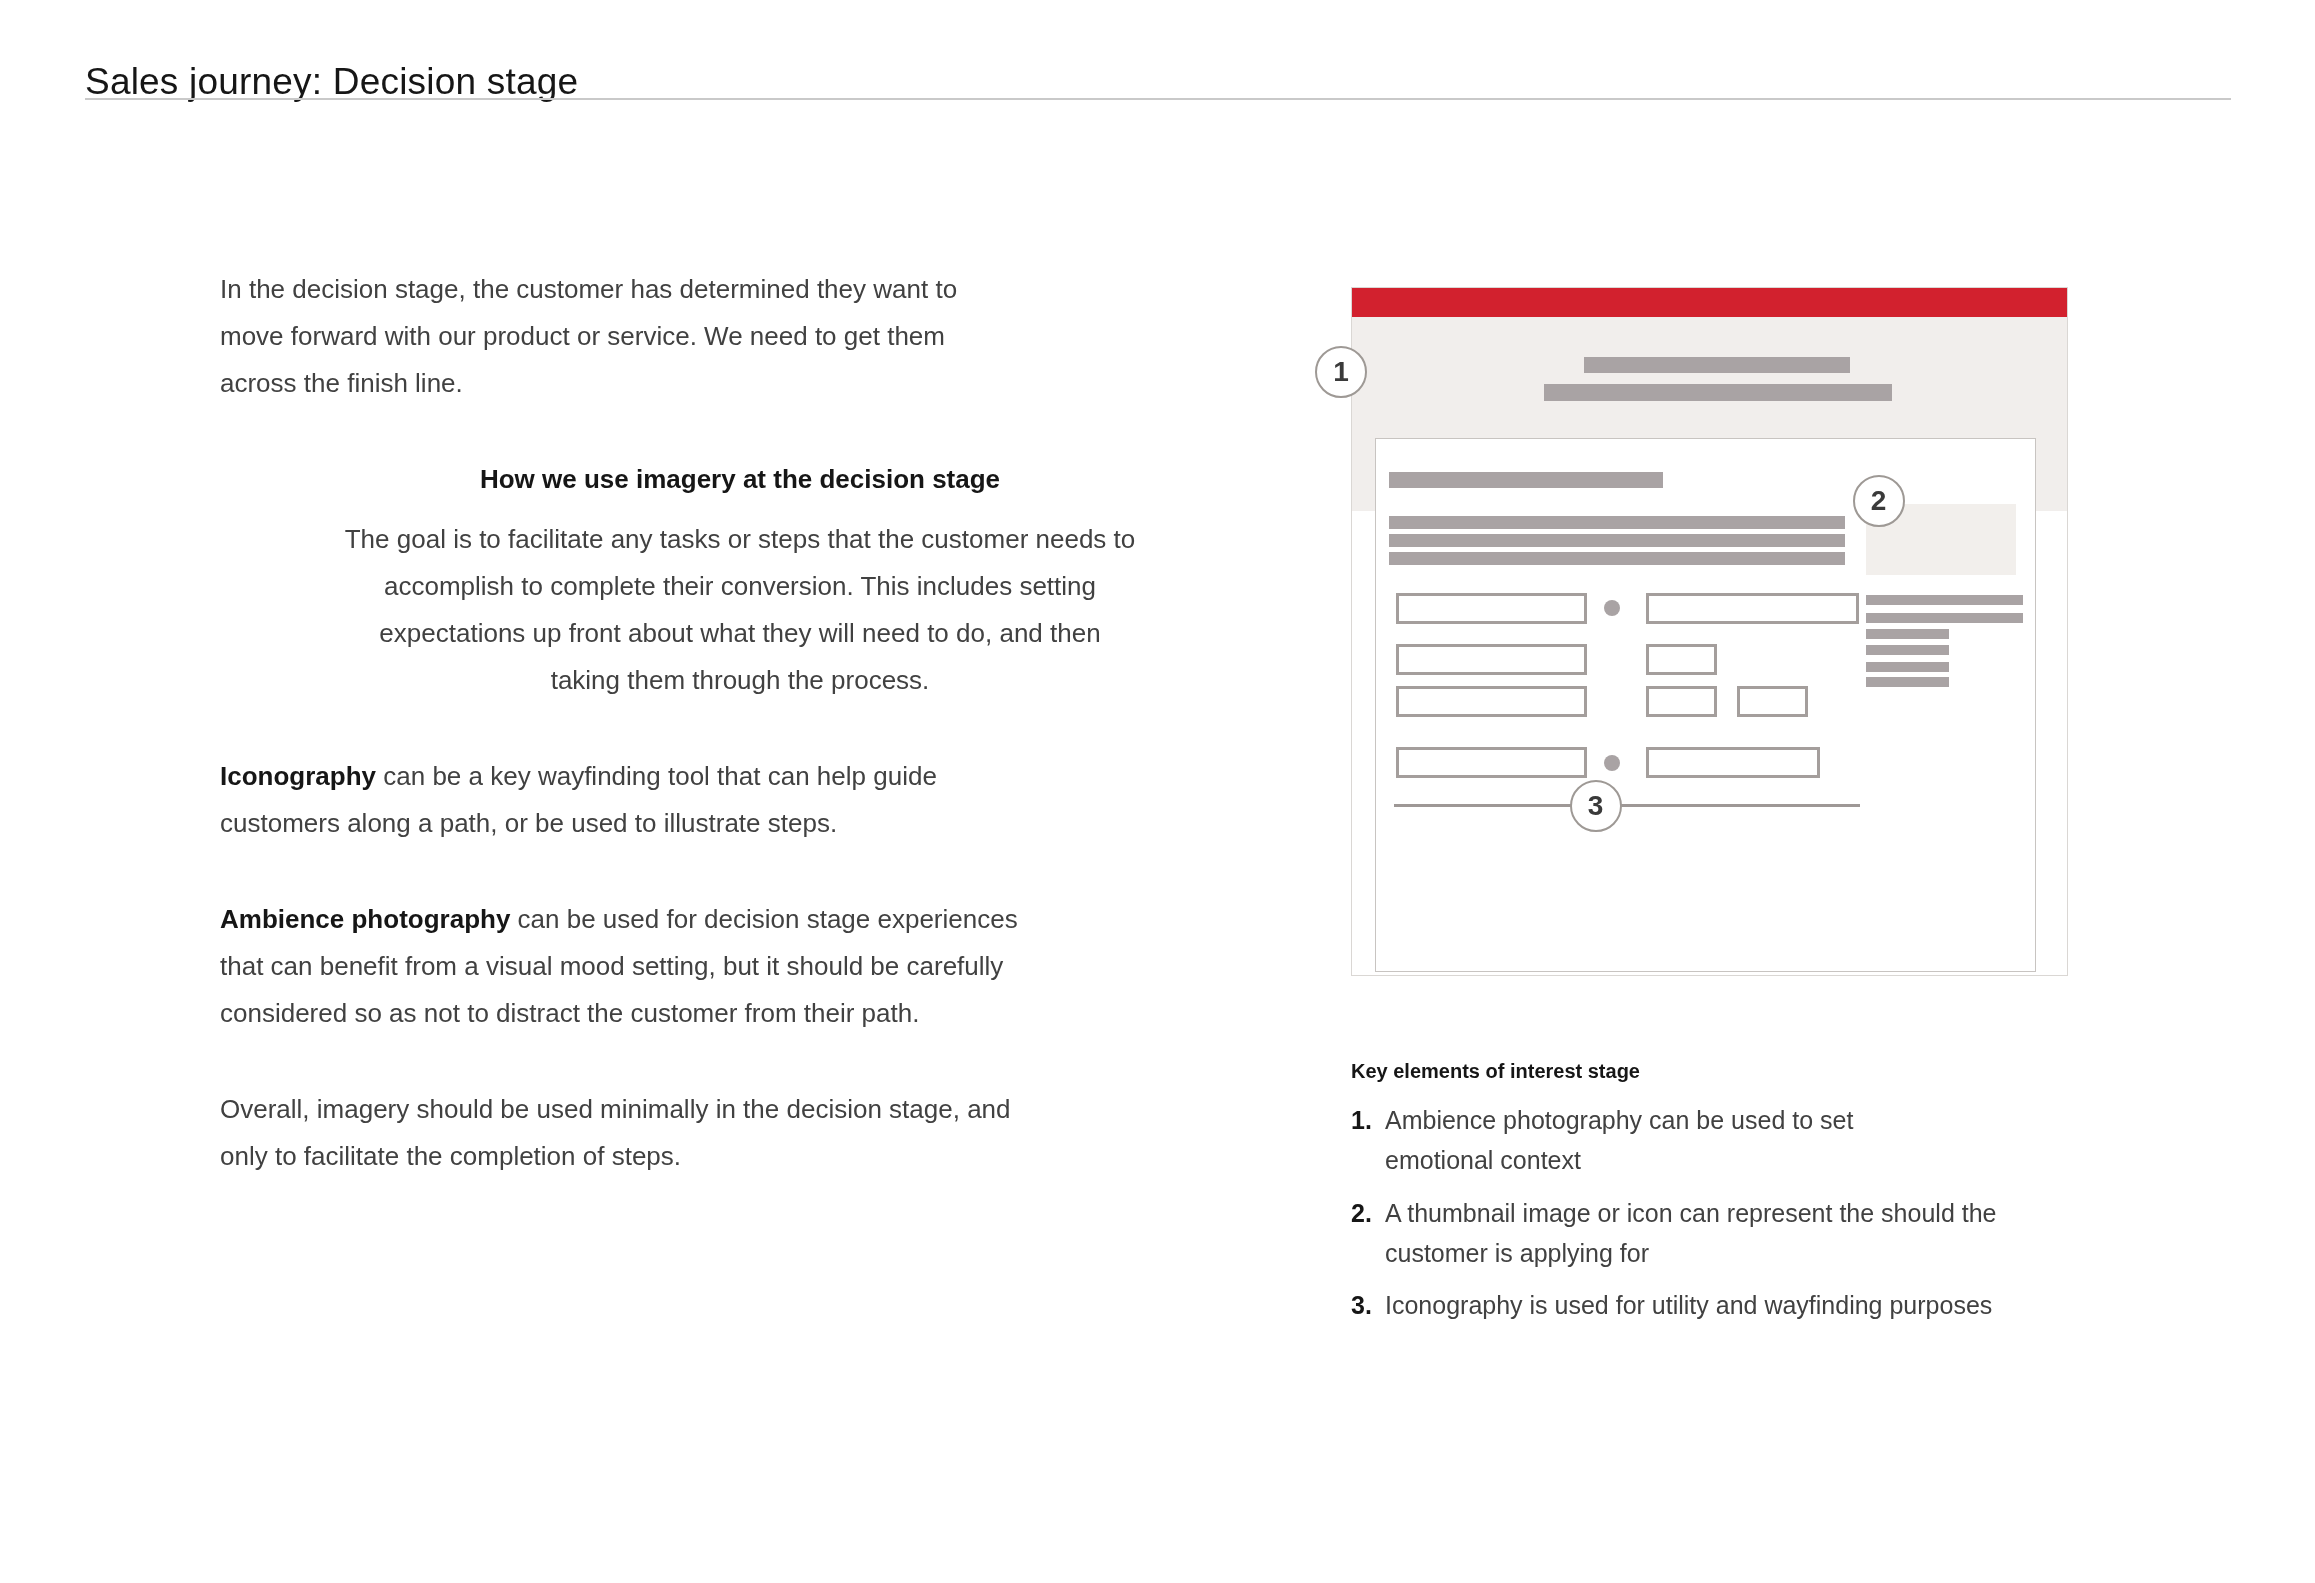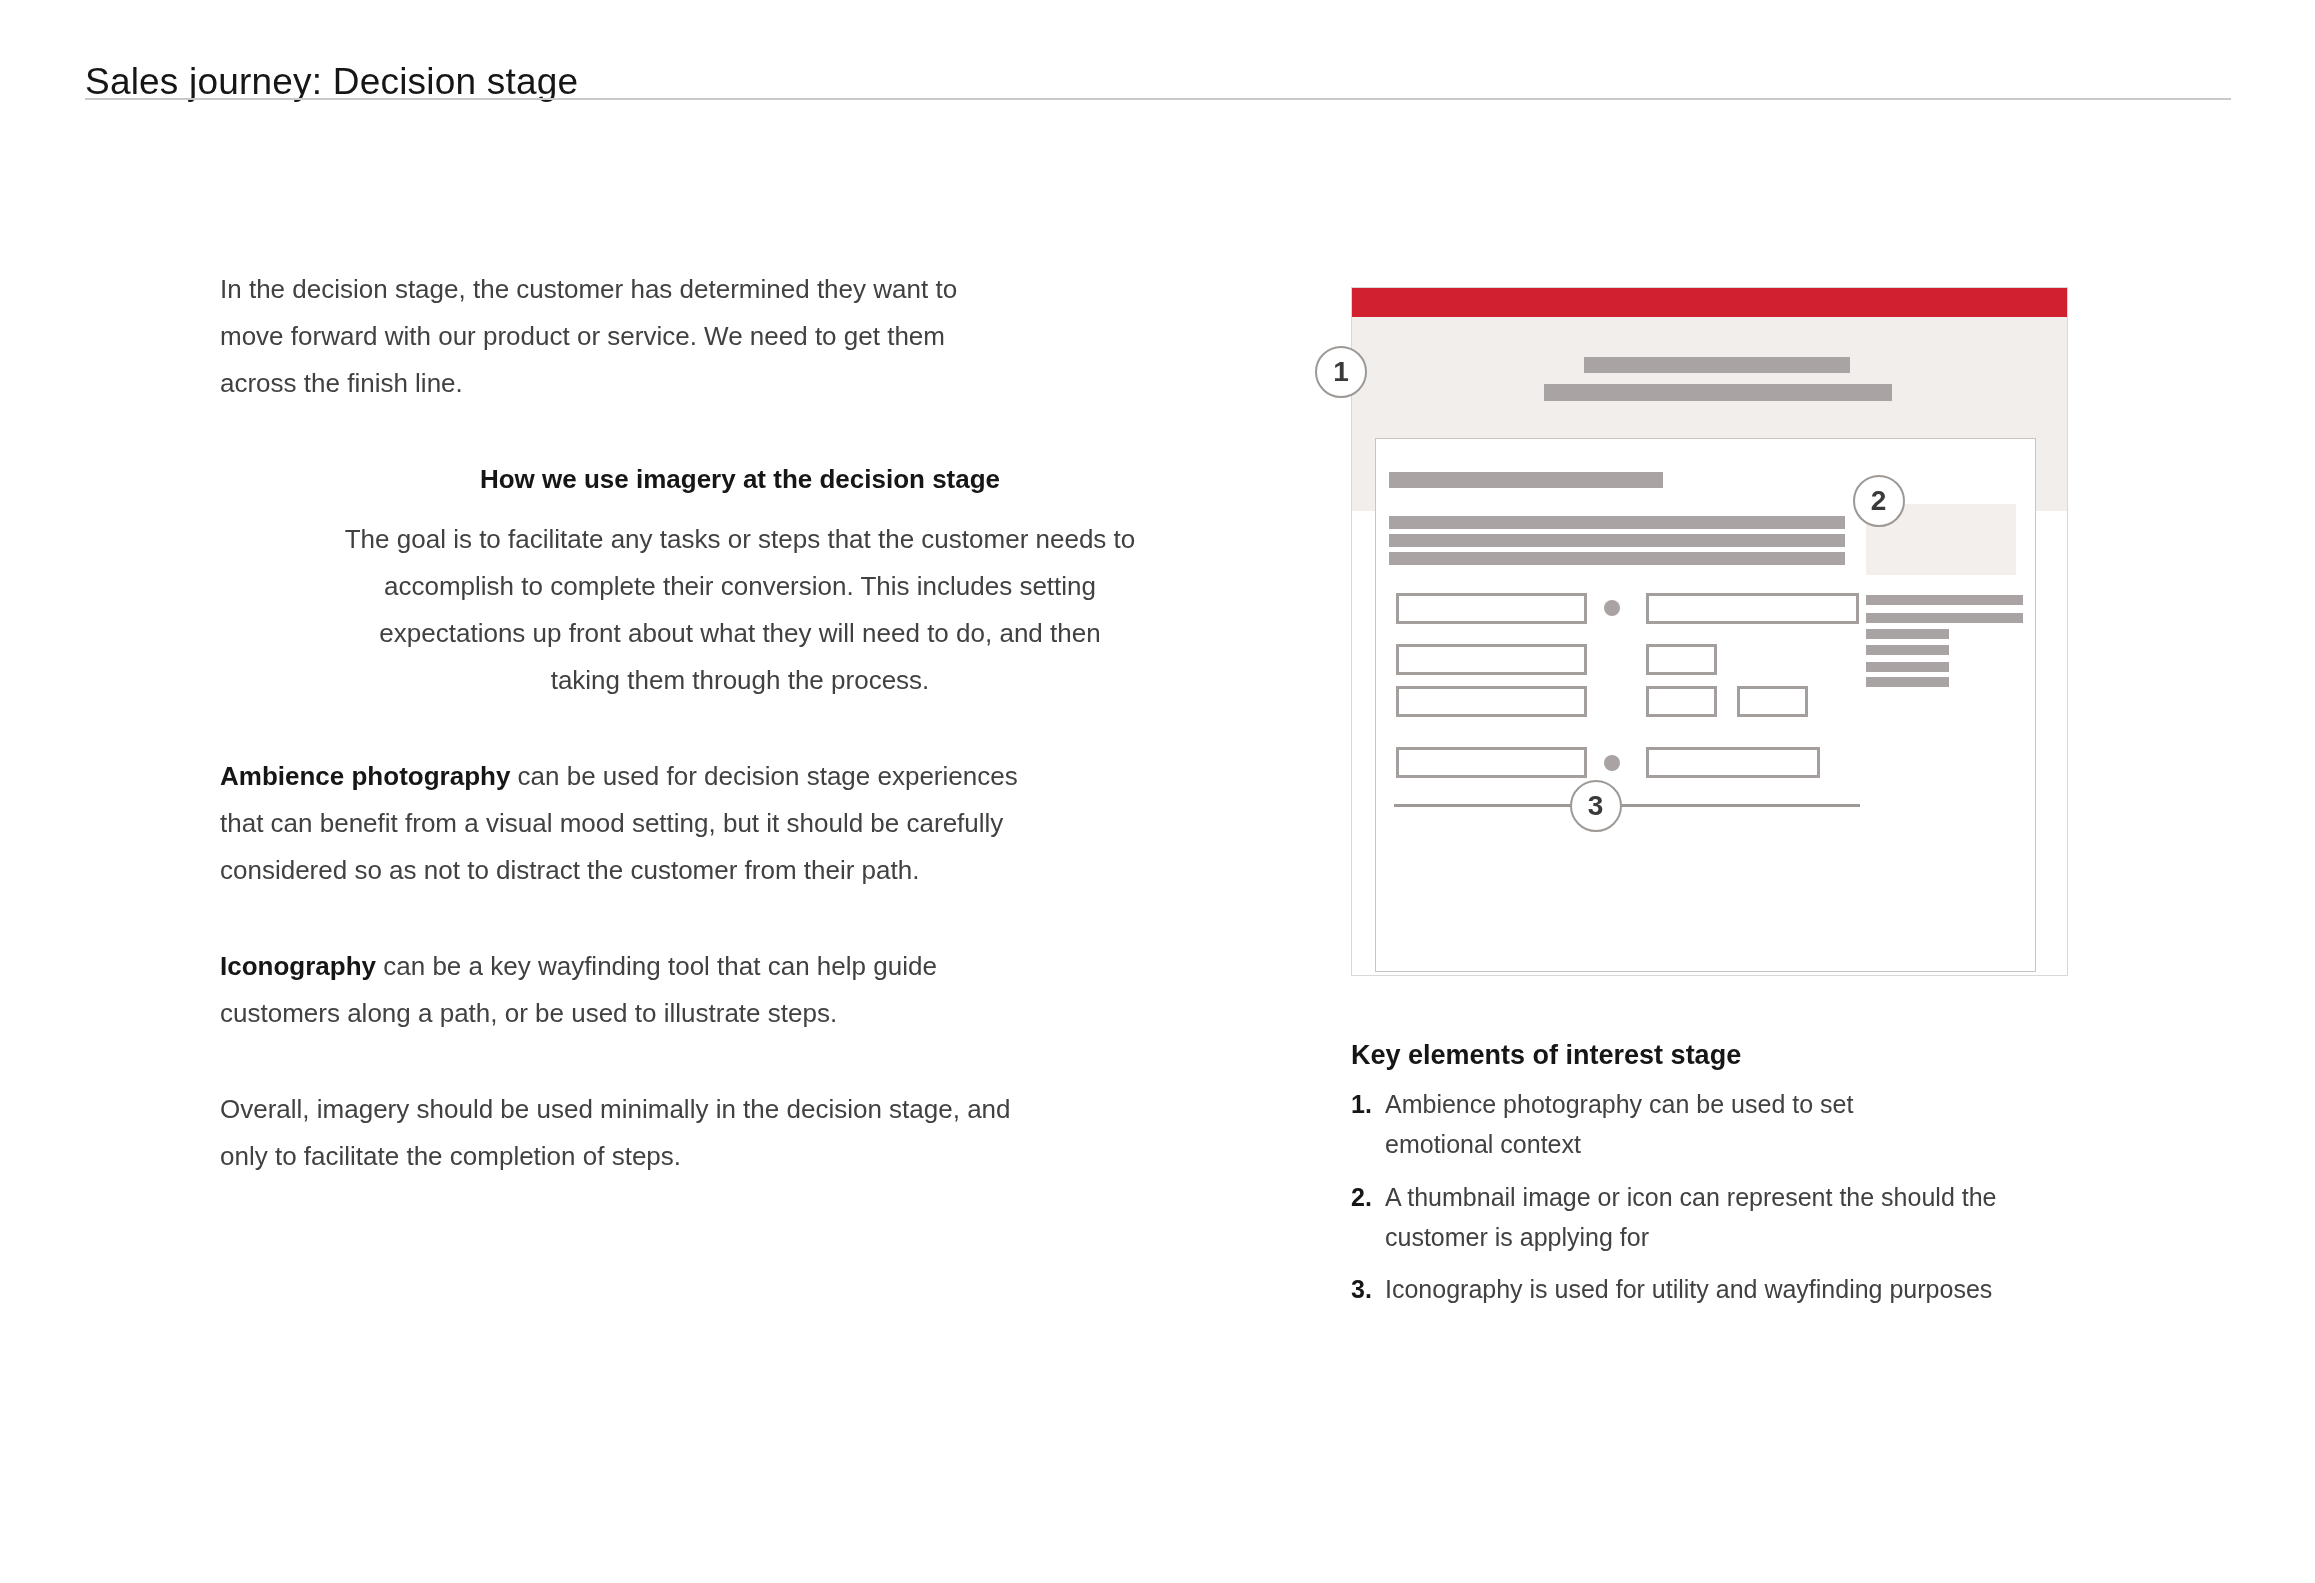--- a/index.html
+++ b/index.html
@@ -57,21 +57,21 @@
   }
   .thumb-square{background:#f2efec;}
   .wf-divider{background:#9e9896;height:2.7px;}
 
   
   .key-elements{
     left:1351px;top:1035px;width:760px;color:#414141;
     font-size:25px;line-height:40px;
   }
   .key-elements h3{
-    margin:0 0 9px 0;font-size:27px;line-height:40px;font-weight:700;color:#161616;
+    margin:16px 0 9px 0;font-size:20px;line-height:40px;font-weight:700;color:#161616;
   }
   .ki{display:flex;margin:0 0 12.7px 0;}
   .ki:last-child{margin-bottom:0;}
   .ki .num{flex:0 0 34px;font-weight:700;color:#161616;}
   .ki .txt{white-space:pre-line;}
 </style>
 </head>
 <body>
 
 <h1 class="abs page-title">Sales journey: Decision stage</h1>
@@ -83,26 +83,26 @@
 across the finish line.</p>
 
   <div class="section">
     <h2>How we use imagery at the decision stage</h2>
     <p>The goal is to facilitate any tasks or steps that the customer needs to
 accomplish to complete their conversion. This includes setting
 expectations up front about what they will need to do, and then
 taking them through the process.</p>
   </div>
 
+  <p><strong>Iconography</strong><span> can be a key wayfinding tool that can help guide
+customers along a path, or be used to illustrate steps.</span></p>
+
   <p><strong>Ambience photography</strong><span> can be used for decision stage experiences
 that can benefit from a visual mood setting, but it should be carefully
 considered so as not to distract the customer from their path.</span></p>
-
-  <p><strong>Iconography</strong><span> can be a key wayfinding tool that can help guide
-customers along a path, or be used to illustrate steps.</span></p>
 
   <p>Overall, imagery should be used minimally in the decision stage, and
 only to facilitate the completion of steps.</p>
 </div>
 
 <div class="abs wireframe">
   <div class="abs wf-redbar"></div>
   <div class="abs wf-beige"></div>
 
   <div class="abs wf-bar" style="left:232px;top:69px;width:266px;height:16.3px;"></div>

